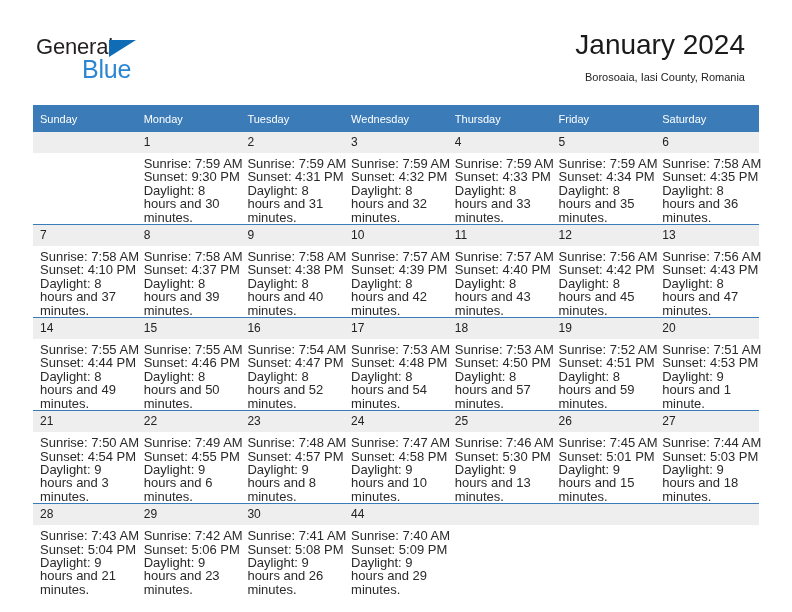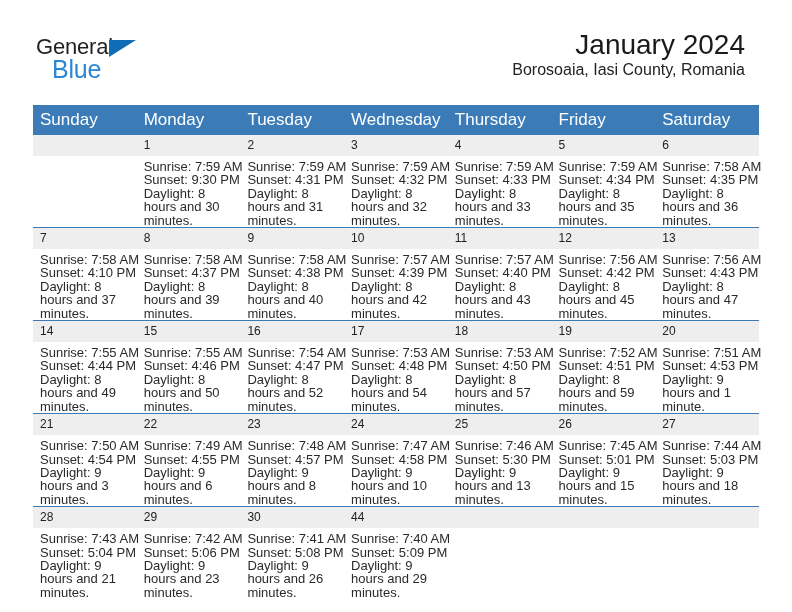--- a/index.html
+++ b/index.html
@@ -49,60 +49,61 @@
     position: absolute;
     left: 73px;
     top: 7px;
     width: 0;
     height: 0;
     border-left: 27px solid #0f6cb5;
     border-bottom: 17px solid transparent;
   }
   .brand-blue {
     position: absolute;
-    left: 16px;
+    left: 46px;
     top: 23px;
     font-size: 25px;
     letter-spacing: -0.2px;
     color: #2b87d4;
     line-height: 27px;
   }
 
   .titleblock {
     position: absolute;
     right: 14px;
     top: 0;
     text-align: right;
   }
   .cal-title {
     font-size: 28px;
     color: #1a1a1a;
     line-height: 34px;
     white-space: nowrap;
   }
   .cal-subtitle {
-    font-size: 16px;
+    margin-top: 7px;
+    font-size: 11px;
     color: #232323;
     line-height: 16px;
     white-space: nowrap;
   }
 
   
   .calendar {
     position: absolute;
     left: 33px;
     top: 105px;
     width: 726px;
     border-collapse: collapse;
     table-layout: fixed;
   }
   .calendar th {
     background: #3b7cb8;
     color: #ffffff;
-    font-size: 17px;
+    font-size: 11px;
     font-weight: normal;
     text-align: left;
     padding: 5px 0 5px 7px;
     height: 17px;
     border: none;
   }
   .calendar td {
     vertical-align: top;
     padding: 0;
     border: none;

